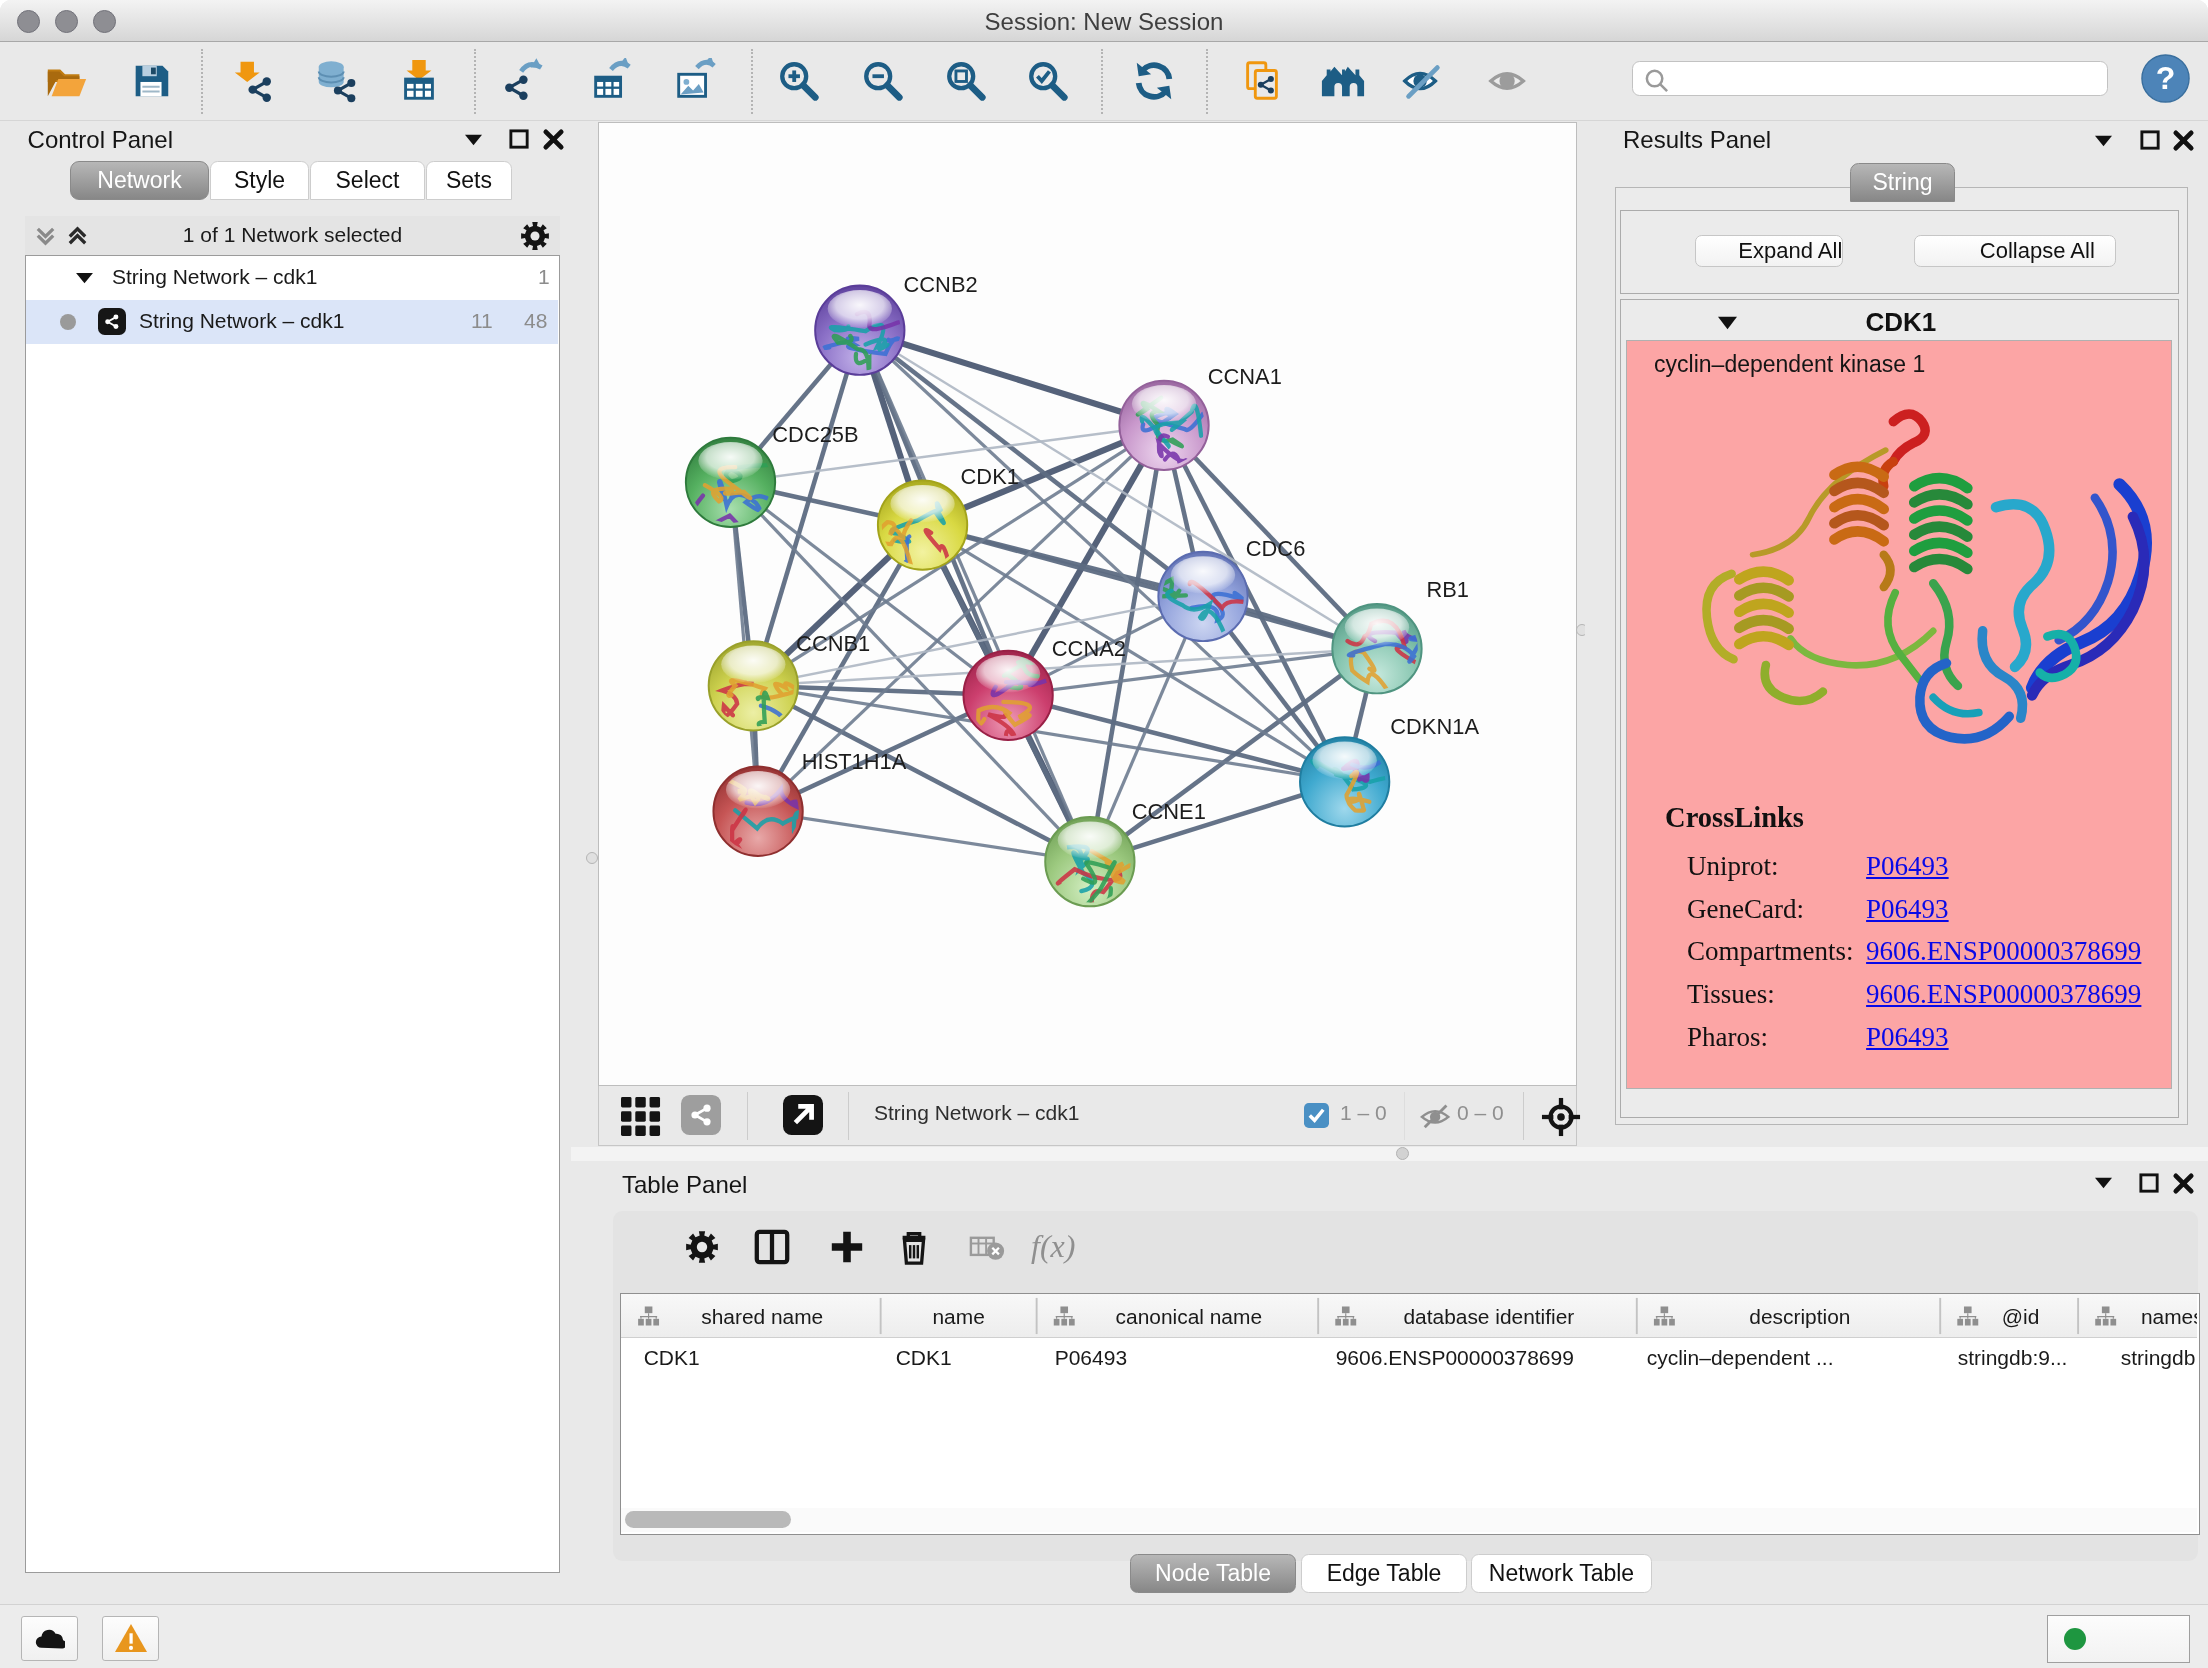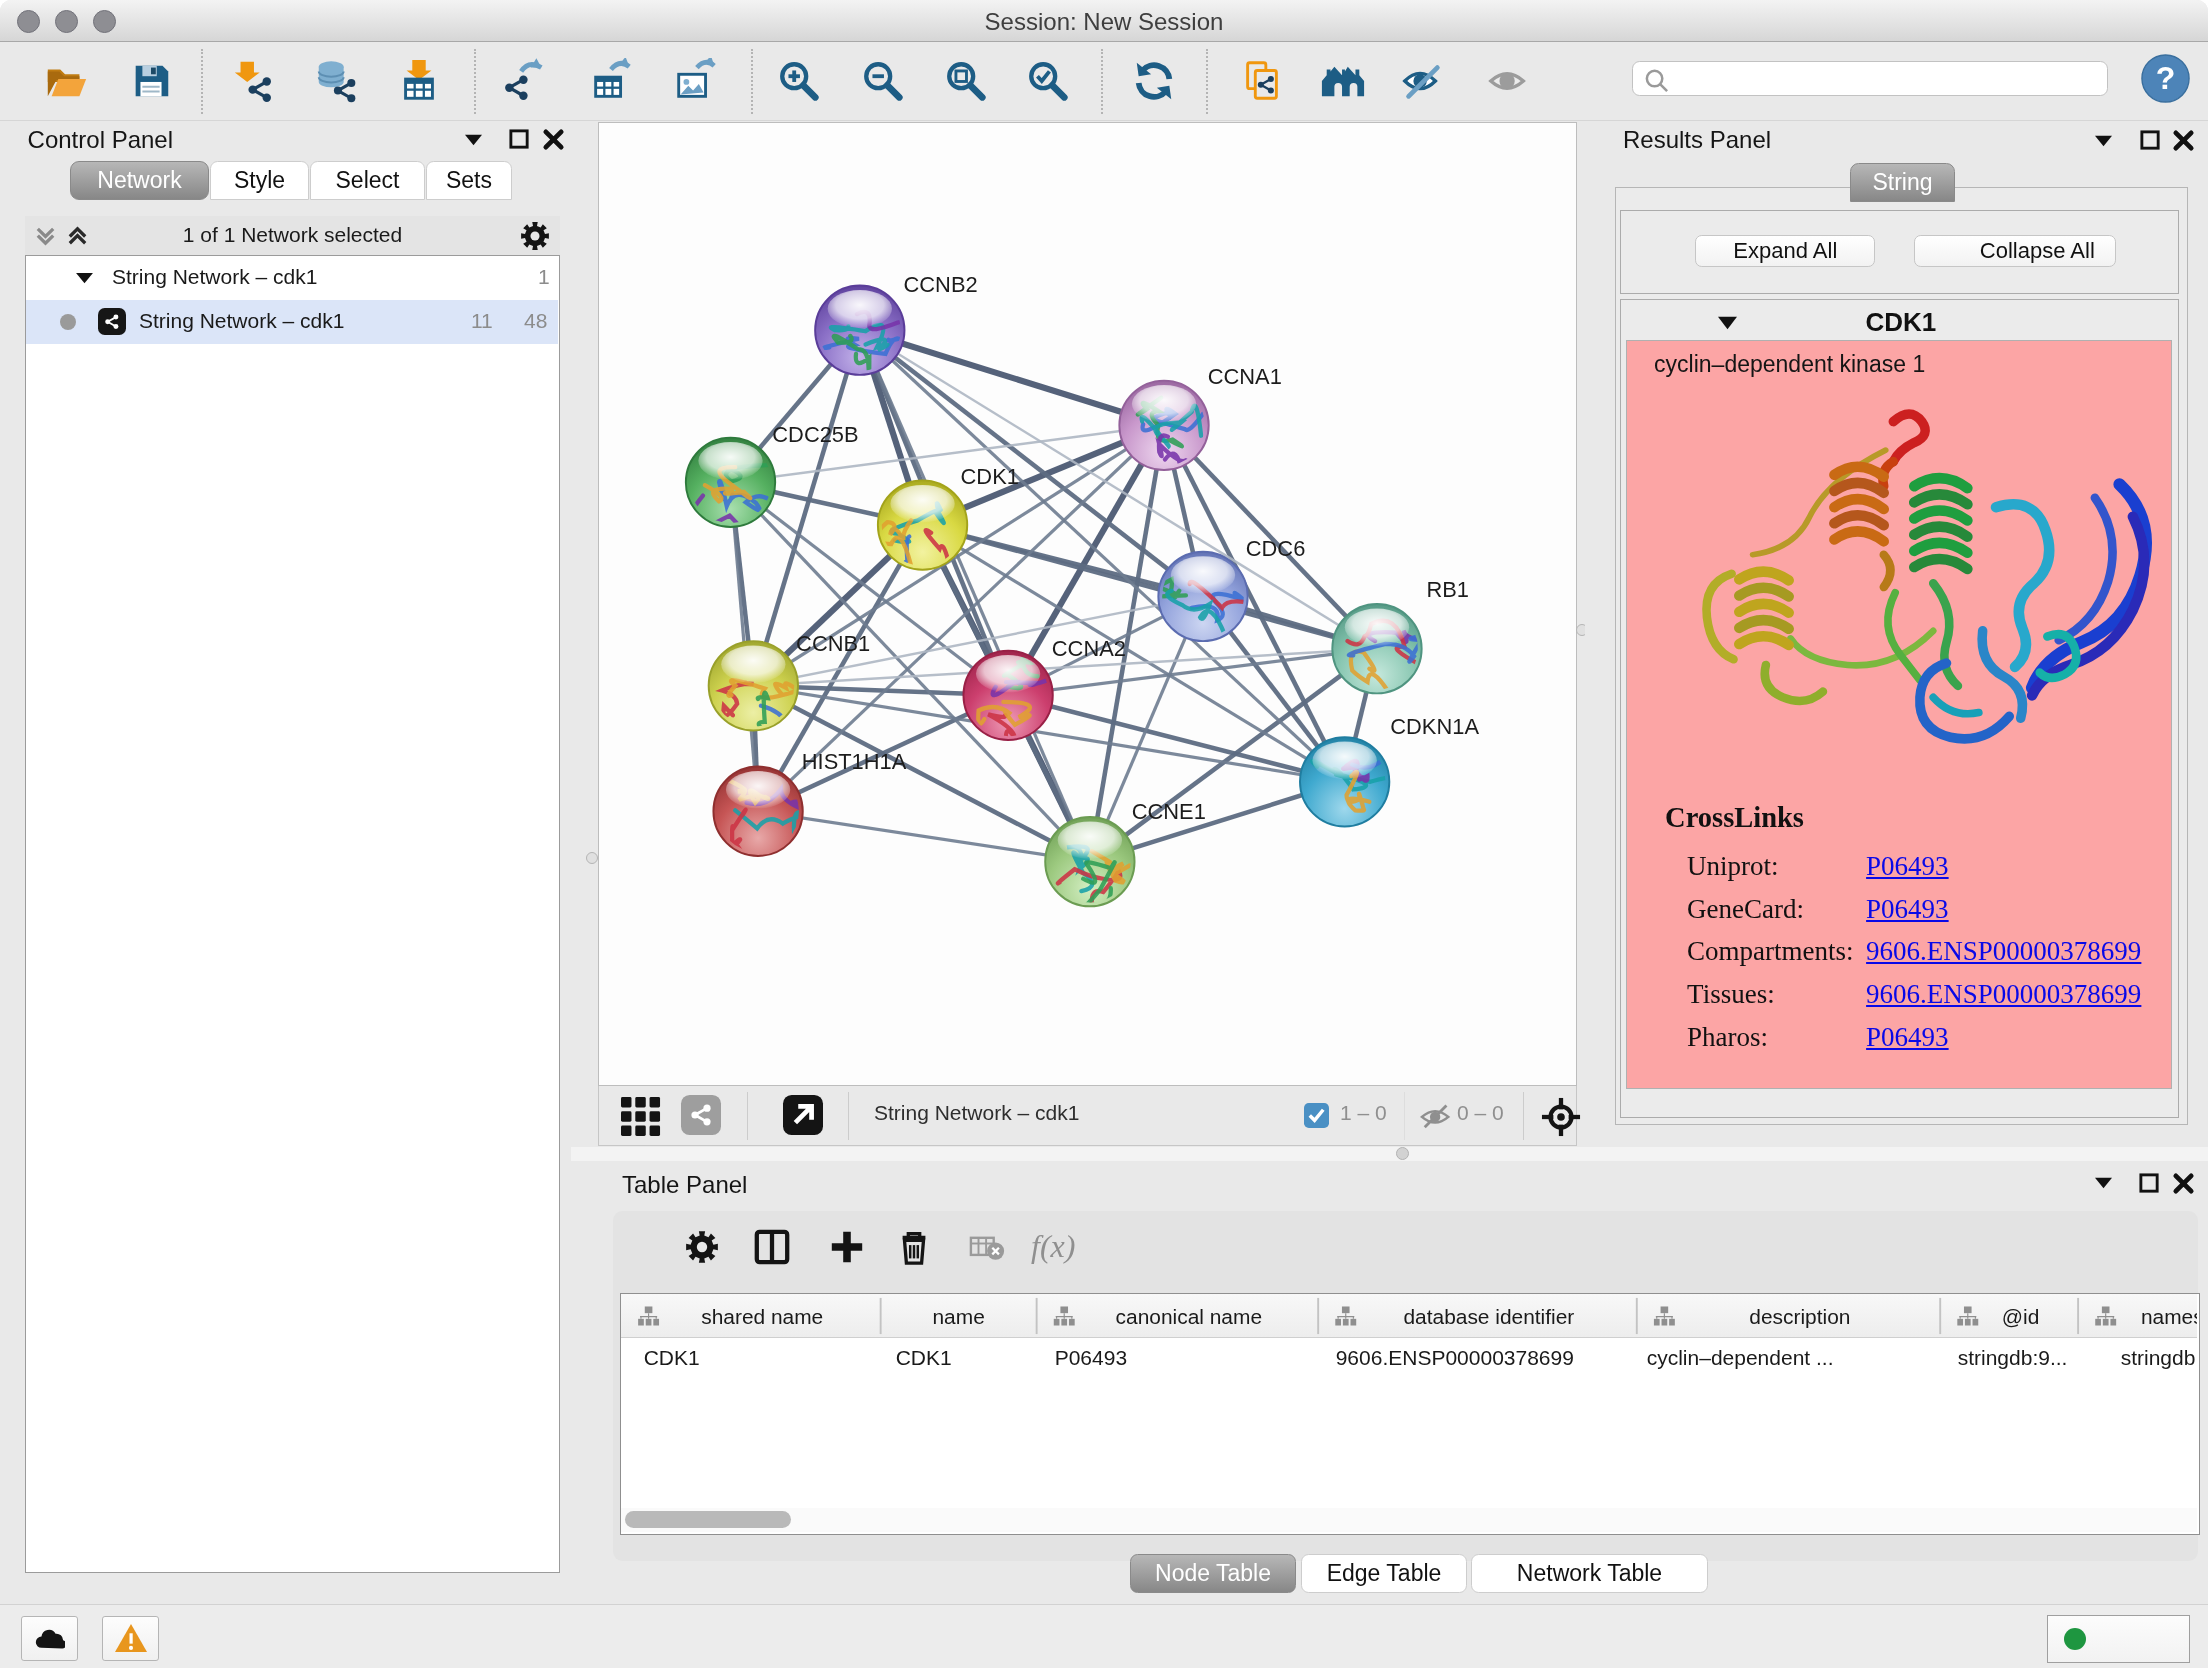--- a/index.html
+++ b/index.html
@@ -580,21 +580,21 @@
       </svg>
       <svg style="position:absolute;left:554px;top:7.6px" width="23" height="23" viewBox="0 0 24 24">
         <rect x="3" y="3" width="17" height="17" fill="none" stroke="#111" stroke-width="3"></rect>
       </svg>
       <svg style="position:absolute;left:587px;top:7.6px" width="23" height="23" viewBox="0 0 24 24">
         <path d="M4 4 L20 20 M20 4 L4 20" stroke="#111" stroke-width="5" stroke-linecap="round"></path>
       </svg>
       <div class="tab sel" style="left:265px;top:42px;width:105px;border-radius:8.6px 8.6px 0 0;z-index:3;">String</div>
       <div class="abs" style="left:29.5px;top:66px;width:573px;height:938px;background:#ebebeb;border:1.9px solid #b6b6b6;">
         <div class="abs" style="left:4.8px;top:22px;width:559px;height:84px;border:1.9px solid #ababab;background:#ebebeb;">
-          <div class="btn" style="left:74px;top:24px;width:180px;height:32px;line-height:30px;">Expand All</div>
+          <div class="btn" style="left:74px;top:24px;width:148px;height:32px;line-height:30px;text-align:right;">Expand All</div>
           <div class="btn" style="left:293px;top:24px;width:202px;height:32px;line-height:30px;padding-left:44px;">Collapse All</div>
         </div>
         <div class="abs" style="left:4.8px;top:111px;width:559px;height:819px;border:1.9px solid #ababab;background:#ebebeb;">
           <svg style="position:absolute;left:95px;top:13.3px" width="23" height="19" viewBox="0 0 24 20">
             <path d="M2 4 h20 l-10 13 z" fill="#111"></path>
           </svg>
           <div class="abs" style="left:0;top:6.7px;width:559px;text-align:center;font-size:26px;font-weight:bold;color:#111;">CDK1</div>
           <div class="abs" style="left:4.8px;top:40px;width:546px;height:749px;border:1.9px solid #b0b0b0;background:#fca5a5;">
             <div class="abs" style="left:27px;top:9.5px;font-size:23px;color:#151515;">cyclin–dependent kinase 1</div>
             <svg style="position:absolute;left:21px;top:52px" width="521" height="390" viewBox="0 0 548 410">
@@ -759,21 +759,21 @@
             <span class="abs" style="left:1337px;top:7.6px;">stringdb:9...</span>
             <span class="abs" style="left:1500px;top:7.6px;">stringdb</span>
           </div>
           <div class="abs" style="left:0;top:214px;width:1576px;height:24px;background:#fafafa;">
             <div class="abs" style="left:4.8px;top:2.9px;width:166px;height:17px;border-radius:8.6px;background:#b9b9b9;"></div>
           </div>
         </div>
       </div>
       <div class="tab sel" style="left:559px;top:393px;width:166px;border-radius:7.6px;">Node Table</div>
       <div class="tab" style="left:730px;top:393px;width:166px;border-radius:7.6px;">Edge Table</div>
-      <div class="tab" style="left:900px;top:393px;width:237px;border-radius:7.6px;">Network Table</div>
+      <div class="tab" style="left:900px;top:393px;width:181px;border-radius:7.6px;">Network Table</div>
     </div>
     <div class="abs" style="left:0;top:1604px;width:2208px;height:65px;background:#ececec;border-top:1.9px solid #d2d2d2;">
       <div class="abs" style="left:21px;top:10.5px;width:57px;height:45px;background:linear-gradient(#fdfdfd,#f0f0f0);border:1.9px solid #b5b5b5;border-radius:2.9px;">
         <svg style="position:absolute;left:11.4px;top:8.6px" width="32" height="25" viewBox="0 0 34 26">
           <path d="M9 24 a6 6 0 0 1 0-12 a8 8 0 0 1 15-3 a7 7 0 0 1 8 7 a4.5 4.5 0 0 1-1 8.8 z" fill="#141414"></path>
         </svg>
       </div>
       <div class="abs" style="left:102px;top:10.5px;width:57px;height:45px;background:linear-gradient(#fdfdfd,#f0f0f0);border:1.9px solid #b5b5b5;border-radius:2.9px;">
         <svg style="position:absolute;left:10.5px;top:5.7px" width="34" height="32" viewBox="0 0 36 34">
           <path d="M18 2 L35 32 H1 z" fill="#e8961e"></path>

